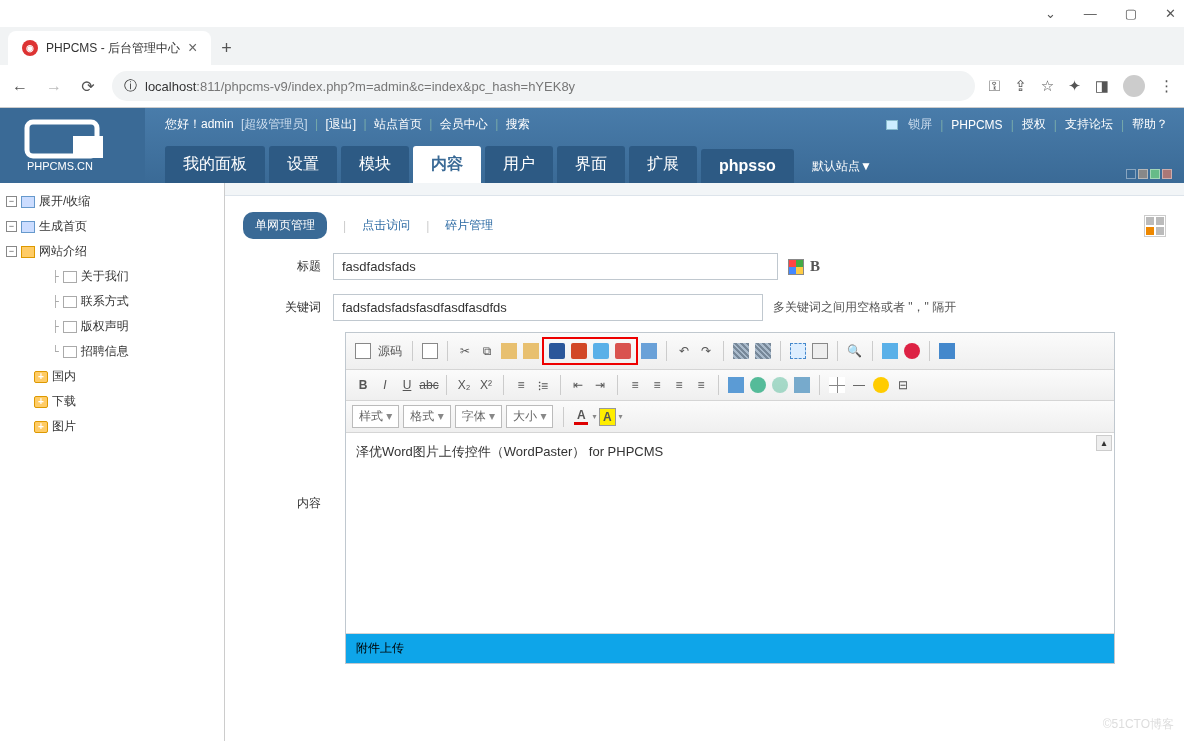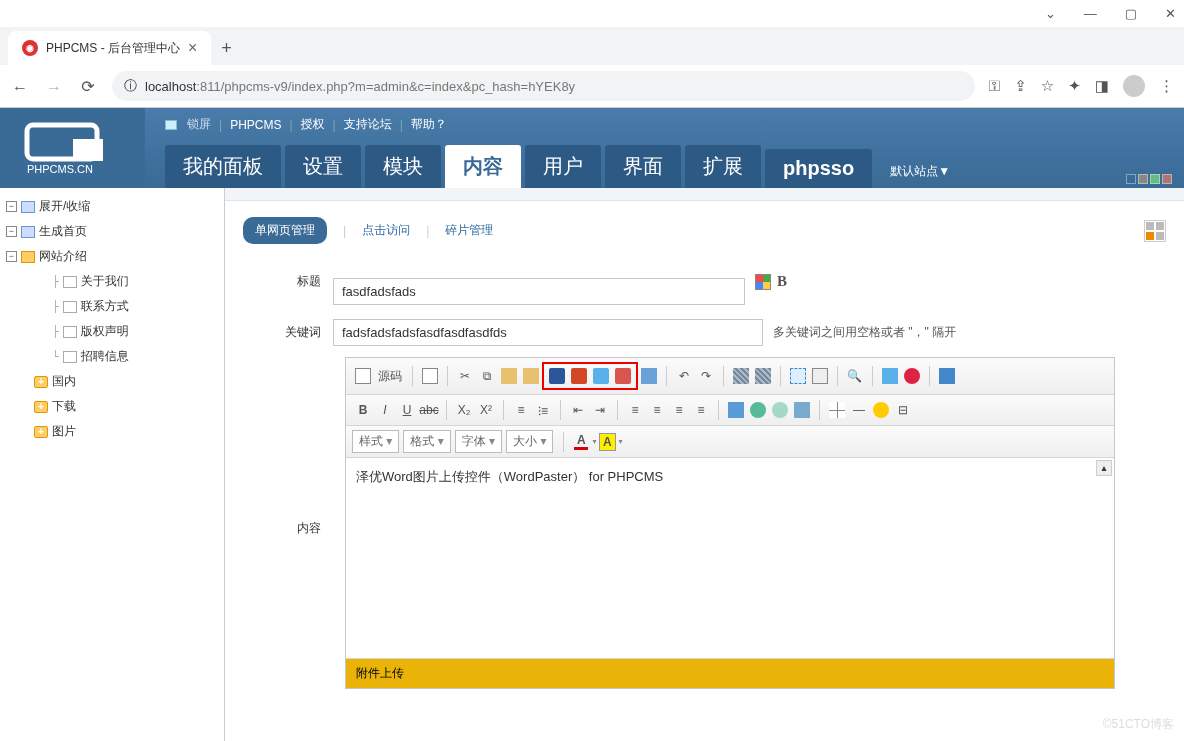--- a/index.html
+++ b/index.html
@@ -20,21 +20,21 @@
 
 
 .admin-header { background: linear-gradient(#497caa, #3a6a96); color: #fff; display: flex; align-items: stretch; }
 .logo { width: 145px; background: #3a6a96; display: flex; align-items: center; justify-content: center; padding: 10px 0; }
 .logo-svg { width: 100px; height: 55px; }
 .header-right { flex: 1; display: flex; flex-direction: column; justify-content: space-between; padding: 8px 12px 0 20px; }
 .header-top { display: flex; justify-content: space-between; font-size: 12px; }
 .header-links a { color: #fff; text-decoration: none; margin: 0 4px; }
 .monitor-icon { display:inline-block; width:12px; height:10px; border:1px solid #8bc; background:#cef; vertical-align:middle; margin-right:2px; }
 .header-nav { display: flex; gap: 4px; align-items: flex-end; margin-top: 12px; }
-.nav-tab { background: #2d5a84; color: #fff; padding: 8px 18px; border-radius: 3px 3px 0 0; font-size: 20px; text-decoration: none; }
+.nav-tab { background: #2d5a84; color: #fff; padding: 8px 18px; border-radius: 3px 3px 0 0; font-size: 16px; text-decoration: none; }
 .nav-tab.active { background: #fff; color: #3a6a96; font-weight: bold; }
 .nav-tab.sso { color: #fff; font-weight: bold; }
 .site-select { color:#fff; margin-left:14px; padding-bottom:8px; }
 .color-chips { display:flex; gap:2px; }
 .color-chips span { width:10px; height:10px; border:1px solid rgba(255,255,255,0.4); }
 
 
 .admin-body { display: flex; height: calc(741px - 180px); }
 .sidebar { width: 225px; border-right: 1px solid #ccc; padding: 6px 4px; overflow: auto; }
 .tree-item { display: flex; align-items: center; gap: 4px; padding: 4px 2px; color: #333; }
@@ -59,21 +59,21 @@
 .sub-tabs .pill { background:#3a6a96; color:#fff; padding:5px 12px; border-radius:10px; }
 .sub-tabs .pipe { color:#ccc; }
 .sub-tabs a { color:#2c6aa3; text-decoration:none; }
 .sub-tabs .view-icon { margin-left:auto; width:22px; height:22px; background:#eee; border:1px solid #ccc; display:flex; flex-wrap:wrap; }
 .sub-tabs .view-icon span{ width:10px; height:10px; background:#bbb; margin:0; border:1px solid #fff; box-sizing:border-box;}
 .sub-tabs .view-icon span.ar{ background:#e80; }
 
 .form-row { display:flex; align-items:center; margin-bottom: 14px; }
 .form-label { width: 90px; text-align: right; padding-right: 12px; color: #333; }
 .form-input { border:1px solid #c0c8cf; padding:5px 8px; font-size:13px; color:#333; }
-.title-input { width: 412px; margin-top: 20px; }
+.title-input { width: 445px; }
 .keyword-input { width: 430px; }
 .form-extra { margin-left: 10px; color: #555; display:flex; align-items:center; gap:6px;}
 .color-grid { width:16px; height:16px; display:inline-grid; grid-template-columns:1fr 1fr; grid-template-rows:1fr 1fr; border:1px solid #888;}
 .color-grid span:nth-child(1){background:#f44;} .color-grid span:nth-child(2){background:#4a4;} .color-grid span:nth-child(3){background:#48f;} .color-grid span:nth-child(4){background:#fc4;}
 .bold-b { font-family:serif; font-weight:bold; font-size:15px; }
 
 .editor-wrap { margin-left: 102px; width: 770px; border:1px solid #c0c8cf; }
 .toolbar { background: linear-gradient(#fbfbfb,#efefef); border-bottom:1px solid #d5d5d5; padding: 4px 6px; display:flex; flex-wrap:wrap; align-items:center; row-gap:4px; }
 .tb-sep { width:1px; height:20px; background:#ccc; margin:0 6px; }
 .tb-btn { width:22px; height:22px; display:inline-flex; align-items:center; justify-content:center; font-size:12px; color:#555; border-radius:2px; }
@@ -87,21 +87,21 @@
 .i-car{background:#5b9bd5;} .i-globe{background:#5b9;} .i-rm{border:1px solid #888; background:#eee;}
 .i-table{ display:grid; grid-template-columns:1fr 1fr; grid-template-rows:1fr 1fr; gap:1px; background:#888;} .i-table span{background:#fff;}
 .tb-select { border:1px solid #bbb; background:#fff; padding:2px 6px; font-size:12px; color:#666; margin-right:4px; }
 .tb-select::after{content:' ▾'; color:#888;}
 .font-color-btn { display:flex; flex-direction:column; align-items:center; }
 .underline-red{width:14px;height:3px;background:#d00;}
 .hilite-btn{ background:#fe0; padding:1px 3px; font-weight:bold; border:1px solid #999; }
 
 .editor-body { min-height: 200px; padding: 10px; font-size: 13px; color:#333; background:#fff; position:relative; }
 .scroll-up { position:absolute; right:2px; top:2px; width:16px; height:16px; background:#eee; border:1px solid #ccc; text-align:center; font-size:10px; line-height:14px; }
-.attach-bar { background:#eab308; border-top:1px solid #d5d5d5; padding: 6px 10px; }
+.attach-bar { background:#0ea5e9; border-top:1px solid #d5d5d5; padding: 6px 10px; }
 .watermark { position:absolute; right:10px; bottom:8px; color:#ddd; font-size:12px; }
 
 .content-label-col { display:flex; align-items:flex-start; }
 </style>
 </head>
 <body>
 
 <div class="browser-chrome">
   <div class="window-controls">
     <span>⌄</span>
@@ -140,20 +140,32 @@
 <div class="admin-header">
   <div class="logo">
     <svg class="logo-svg" viewBox="0 0 100 55">
         <rect x="4" y="4" width="70" height="34" rx="6" fill="none" stroke="#fff" stroke-width="5"></rect>
         <rect x="50" y="18" width="30" height="22" fill="#fff"></rect>
         <text x="4" y="52" fill="#fff" font-size="11" font-family="Arial">PHPCMS.CN</text>
       </svg>
   </div>
   <div class="header-right">
     <div class="header-top">
+      <div class="header-links">
+        <span>您好！admin</span>
+        <a style="color:#cde">[超级管理员]</a>
+        <span style="color:#7aa">|</span>
+        <a>[退出]</a>
+        <span style="color:#7aa">|</span>
+        <a>站点首页</a>
+        <span style="color:#7aa">|</span>
+        <a>会员中心</a>
+        <span style="color:#7aa">|</span>
+        <a>搜索</a>
+      </div>
       <div class="header-links" style="display:flex;align-items:center;gap:4px">
         <span class="monitor-icon"></span>
         <a style="color:#cde">锁屏</a>
         <span style="color:#7aa">|</span>
         <a>PHPCMS</a>
         <span style="color:#7aa">|</span>
         <a>授权</a>
         <span style="color:#7aa">|</span>
         <a>支持论坛</a>
         <span style="color:#7aa">|</span>

